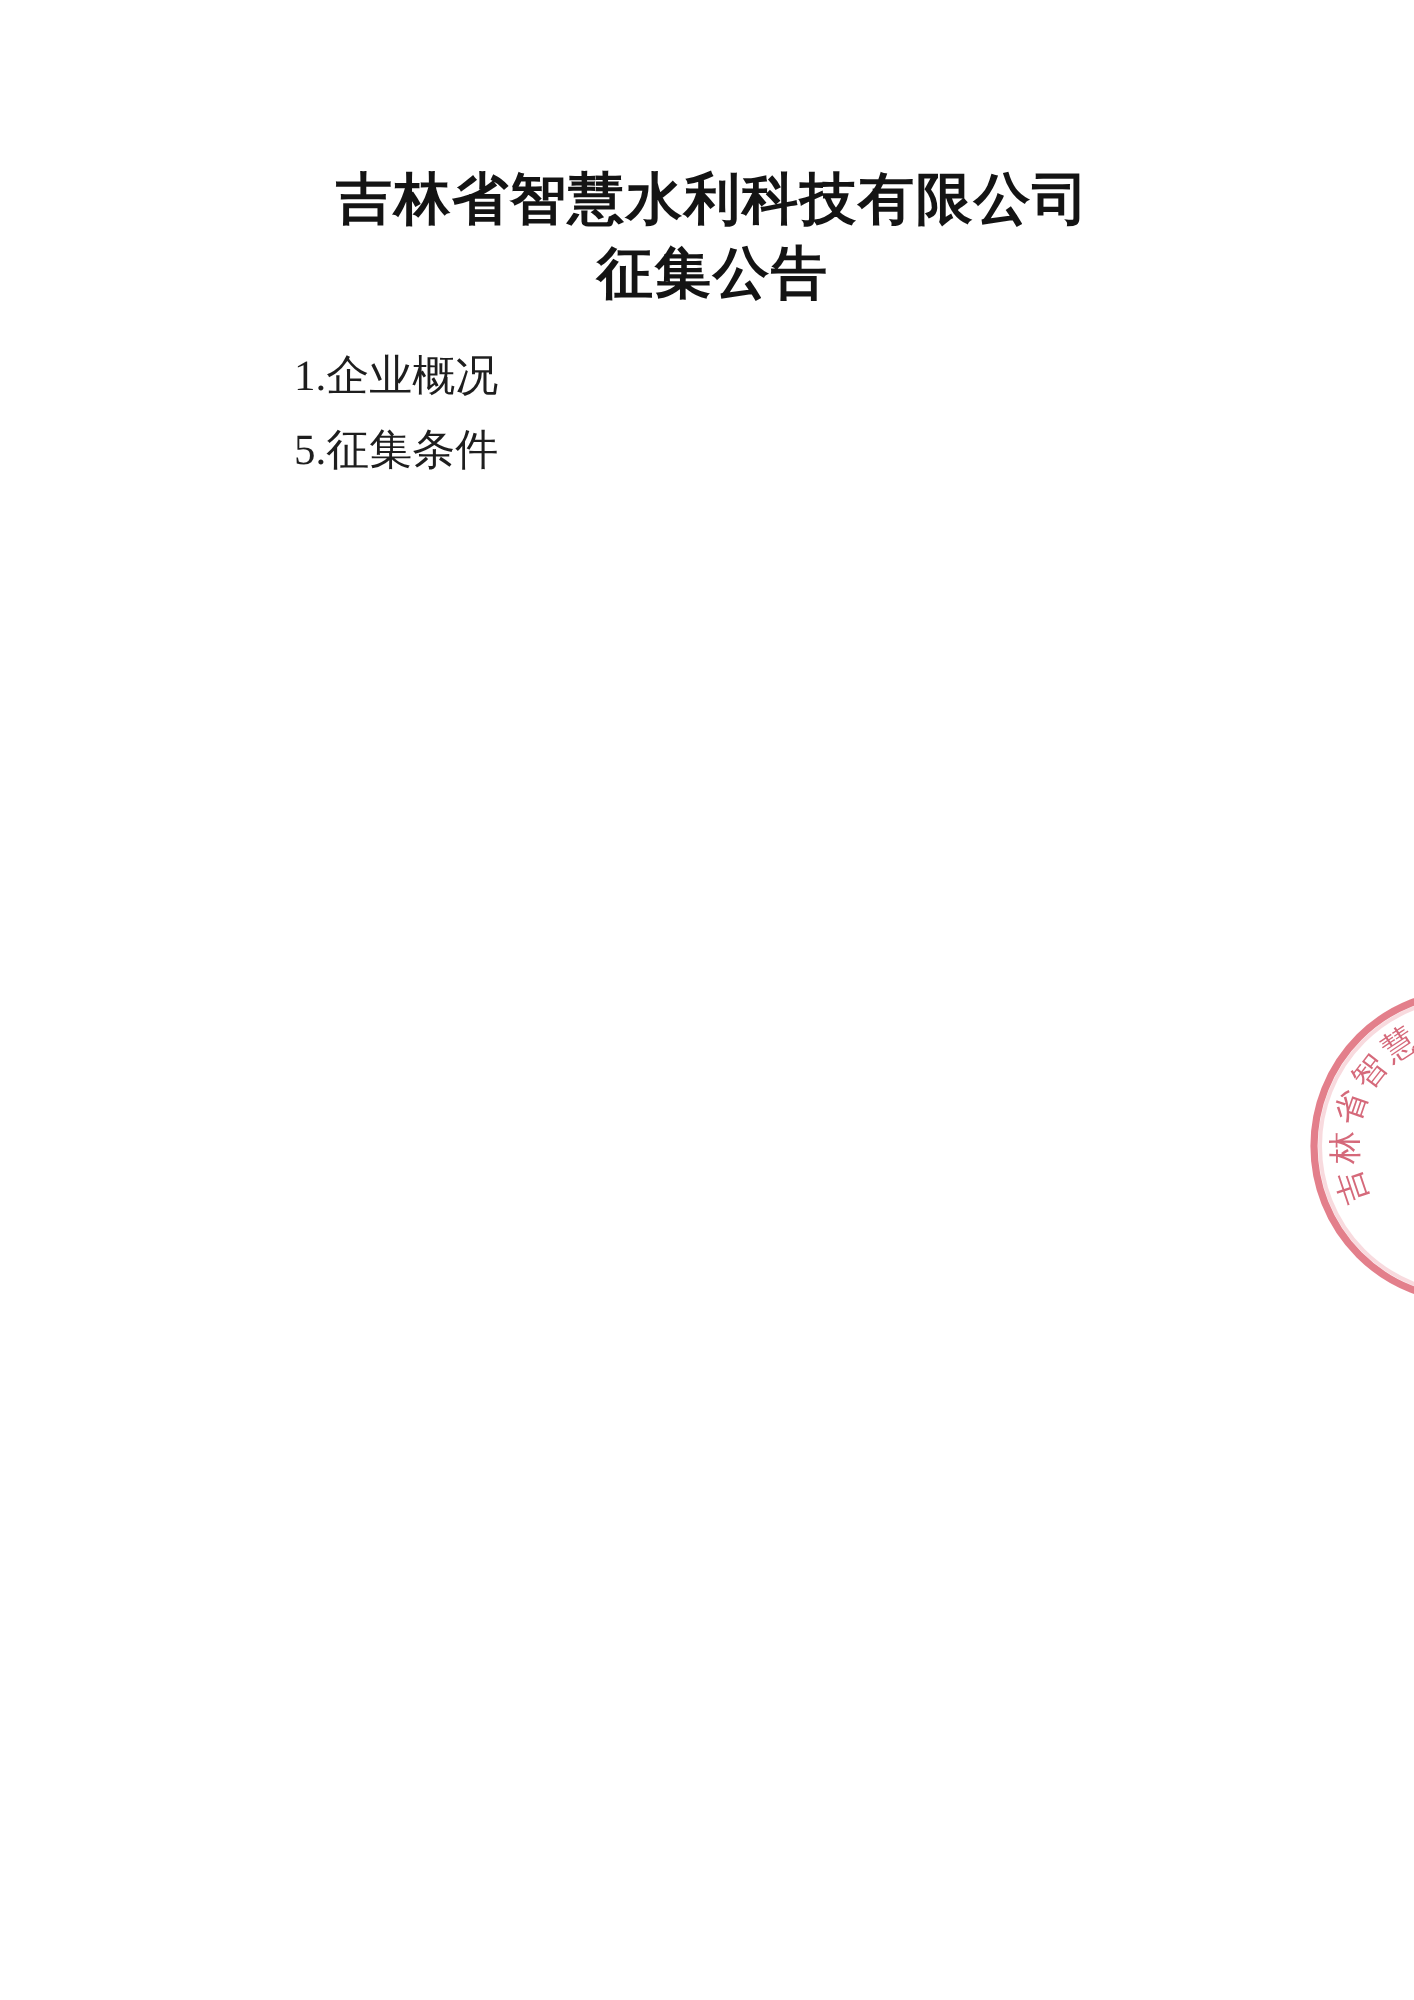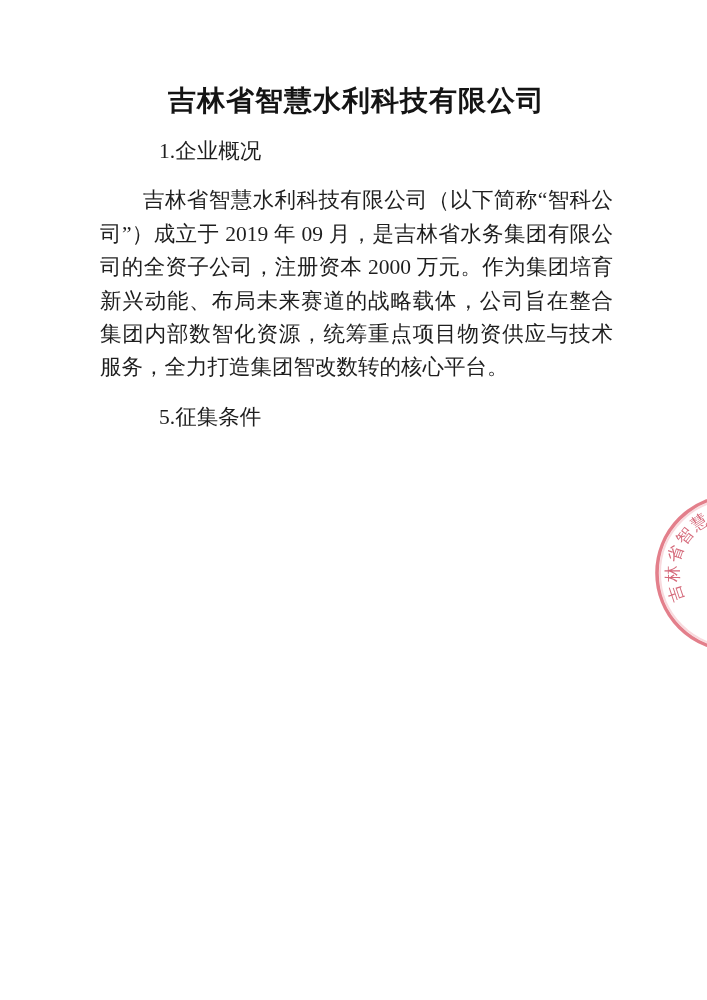--- a/index.html
+++ b/index.html
@@ -38,21 +38,21 @@
     text-justify: inter-character;
     color: #1e1e1e;
   }
   .body-block p {
     margin: 0;
     text-indent: 2em;
     word-break: break-all;
   }
   .section-heading {
     text-indent: 2em;
-    margin: 16px;
+    margin: 4px;
     font-size: 21.5px;
     line-height: 33.4px;
   }
   .footer {
     position: absolute;
     left: 0;
     width: 707px;
     top: 942px;
     text-align: center;
     font-size: 13px;
@@ -79,25 +79,25 @@
 </style>
 </head>
 <body>
 
 <div class="page">
 
   <div class="content">
 
     <div class="title-block">
       <div>吉林省智慧水利科技有限公司</div>
+      <div>征集公告</div>
     </div>
 
     <div class="body-block">
       <div class="section-heading">1.企业概况</div>
-      <p>吉林省智慧水利科技有限公司（以下简称“智科公司”）成立于 2019 年 09 月，是吉林省水务集团有限公司的全资子公司，注册资本 2000 万元。作为集团培育新兴动能、布局未来赛道的战略载体，公司旨在整合集团内部数智化资源，统筹重点项目物资供应与技术服务，全力打造集团智改数转的核心平台。</p>
       <div class="section-heading">5.征集条件</div>
     </div>
 
   </div>
 
   <svg class="seal" width="200" height="220" viewBox="0 0 200 220" aria-hidden="true">
     <circle cx="100" cy="110" r="77" fill="none" stroke="rgba(222,104,119,0.85)" stroke-width="3.6"></circle>
     <circle cx="100" cy="110" r="74" fill="none" stroke="rgba(235,150,160,0.35)" stroke-width="2"></circle>
     <defs>
       <path id="sealTextArc" d="M 51.5 138 A 56 56 0 1 1 148.5 138" fill="none"></path>

